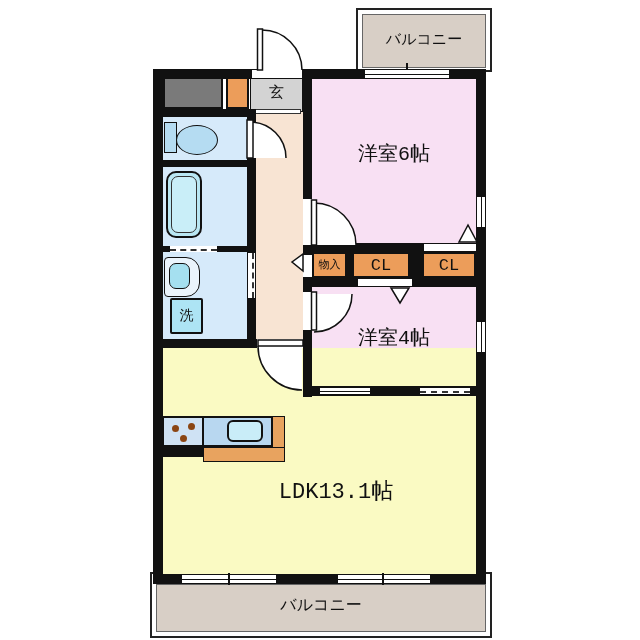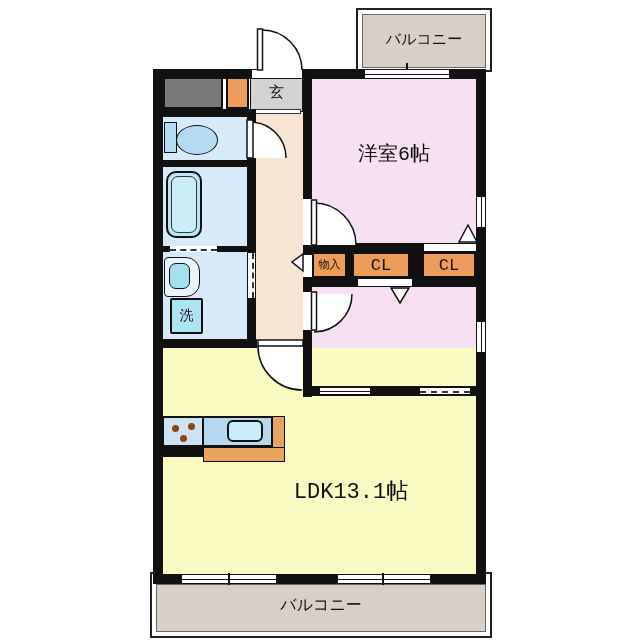--- a/index.html
+++ b/index.html
@@ -174,17 +174,18 @@
     <path d="M 302 346 L 258 346 A 44 44 0 0 0 302 390 Z" fill="#fff" stroke="none"></path>
     <path d="M 258 346 A 44 44 0 0 0 302 390" fill="none" stroke="#111" stroke-width="1.5"></path>
     <rect x="258" y="340" width="45" height="6" fill="#fff" stroke="#111" stroke-width="1.5"></rect>
 
     <polygon points="303,254 303,271 292,262" fill="#fff" stroke="#111" stroke-width="1.5"></polygon>
     <polygon points="391,288 409,288 400,303" fill="#fff" stroke="#111" stroke-width="1.5"></polygon>
     <polygon points="459,242 477,242 468,225" fill="#fff" stroke="#111" stroke-width="1.5"></polygon>
   </svg>
 
   <div class="abs lbl" style="left:312px;top:140px;width:164px;height:30px;font-size:20px;">洋室6帖</div>
-  <div class="abs lbl" style="left:216px;top:477px;width:270px;height:32px;font-size:22px;">LDK13.1帖</div>
+  <div class="abs lbl" style="left:312px;top:324px;width:164px;height:30px;font-size:20px;">洋室4帖</div>
+  <div class="abs lbl" style="left:201px;top:477px;width:270px;height:32px;font-size:22px;">LDK13.1帖</div>
   <div class="abs lbl" style="left:255px;top:80px;width:43px;height:26px;font-size:15px;">玄</div>
   <div class="abs lbl" style="left:156px;top:592px;width:330px;height:28px;font-size:16px;">バルコニー</div>
 
 </div>
 
 </body></html>

